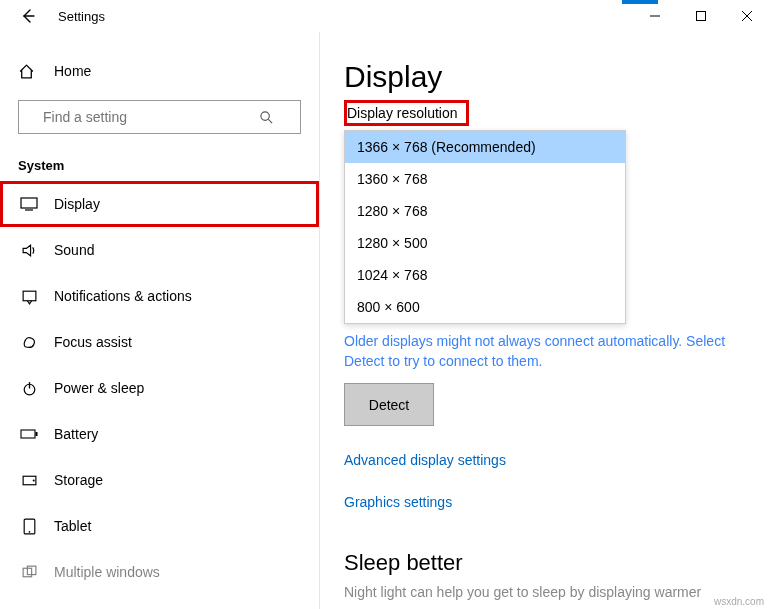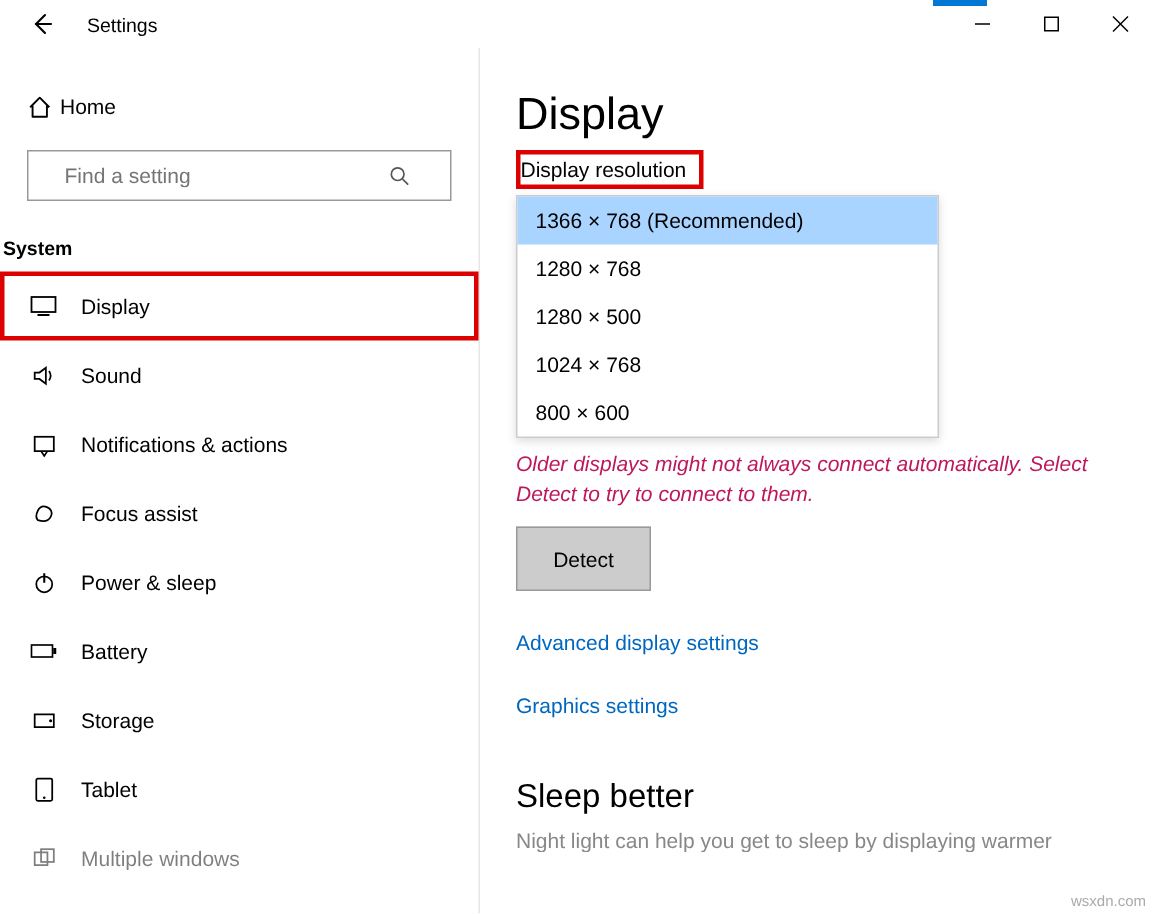--- a/index.html
+++ b/index.html
@@ -11,43 +11,43 @@
     .winctrls { position: absolute; top: 0; right: 0; height: 32px; display: flex; }
     .winctrls .btn { width: 46px; height: 32px; display: flex; align-items: center; justify-content: center; cursor: pointer; }
     .accent-tab { position: absolute; top: 0; right: 112px; width: 36px; height: 4px; background: #0078d4; }
     
     .layout { display: flex; height: calc(100% - 32px); }
     .sidebar { width: 320px; padding-top: 20px; border-right: 1px solid #e6e6e6; position: relative; }
     .content { flex: 1; padding: 10px 24px 0 24px; position: relative; }
     
     .home-row { display: flex; align-items: center; height: 38px; padding-left: 18px; cursor: pointer; }
     .home-row .icon { width: 22px; display:flex; align-items:center; }
-    .home-row .label { }
+    .home-row .label { margin-left: 14px; }
     
     .search { margin: 10px 18px 0 18px; height: 34px; border: 1px solid #999; display: flex; align-items: center; padding: 0 24px; }
     .search input { border: none; outline: none; flex: 1; font-size: 14px; background: transparent; }
     .search .sicon { width: 20px; display:flex; align-items:center; justify-content:center; }
     
-    .group-label { margin: 24px 18px 8px 2px; font-size: 13px; font-weight: 600; }
+    .group-label { margin: 24px 18px 8px 18px; font-size: 13px; font-weight: 600; }
     
     .nav-item { display: flex; align-items: center; height: 46px; padding-left: 18px; cursor: pointer; position: relative; }
     .nav-item .icon { width: 22px; display:flex; align-items:center; justify-content:center; }
     .nav-item .label { margin-left: 14px; }
     .nav-item.highlighted { outline: 3px solid #d00; outline-offset: -3px; }
     
     .page-title { font-size: 30px; font-weight: 400; margin-top: 18px; margin-bottom: 6px; }
     
     .section-label { font-size: 14px; padding: 2px 4px; display: inline-block; }
     .label-highlight { border: 3px solid #d00; padding: 2px 8px 2px 0; }
     
     .dropdown { margin-top: 4px; width: 282px; background: #fff; box-shadow: 0 2px 6px rgba(0,0,0,0.15); border: 1px solid #ccc; }
     .dropdown .opt { height: 32px; padding: 0 12px; display: flex; align-items: center; cursor: pointer; }
     .dropdown .opt.selected { background: #a8d4ff; text-align: right; }
     
-    .help-text { margin-top: 8px; color: #be185d; max-width: 400px; line-height: 1.4; font-style: italic; }
+    .help-text { margin-top: 8px; color: #3b82f6; max-width: 400px; line-height: 1.4; }
     .detect-btn { margin-top: 12px; width: 90px; height: 43px; background: #ccc; border: 1px solid #999; cursor: pointer; font-family: inherit; font-size: 14px; }
     
     .link { color: #0067c0; margin-top: 26px; display: block; cursor: pointer; }
     
     .section-title { font-size: 22px; font-weight: 400; margin-top: 40px; }
     .cut-text { color: #888; margin-top: 8px; overflow: hidden; white-space: nowrap; }
     
     .watermark { position: absolute; bottom: 2px; right: 6px; font-size: 10px; color: #aaa; }
   </style>
 </head>
@@ -186,20 +186,21 @@
       <span class="label">Multiple windows</span>
     </div>
   </div>
 
   <div class="content">
     <div class="page-title">Display</div>
     <span class="section-label label-highlight">Display resolution</span>
     
     <div class="dropdown">
       <div class="opt selected">1366 × 768 (Recommended)</div>
+      <div class="opt">1360 × 768</div>
       <div class="opt">1280 × 768</div>
       <div class="opt">1280 × 500</div>
       <div class="opt">1024 × 768</div>
       <div class="opt">800 × 600</div>
     </div>
     
     <div class="help-text">Older displays might not always connect automatically. Select Detect to try to connect to them.</div>
     <button class="detect-btn">Detect</button>
     
     <a class="link">Advanced display settings</a>

